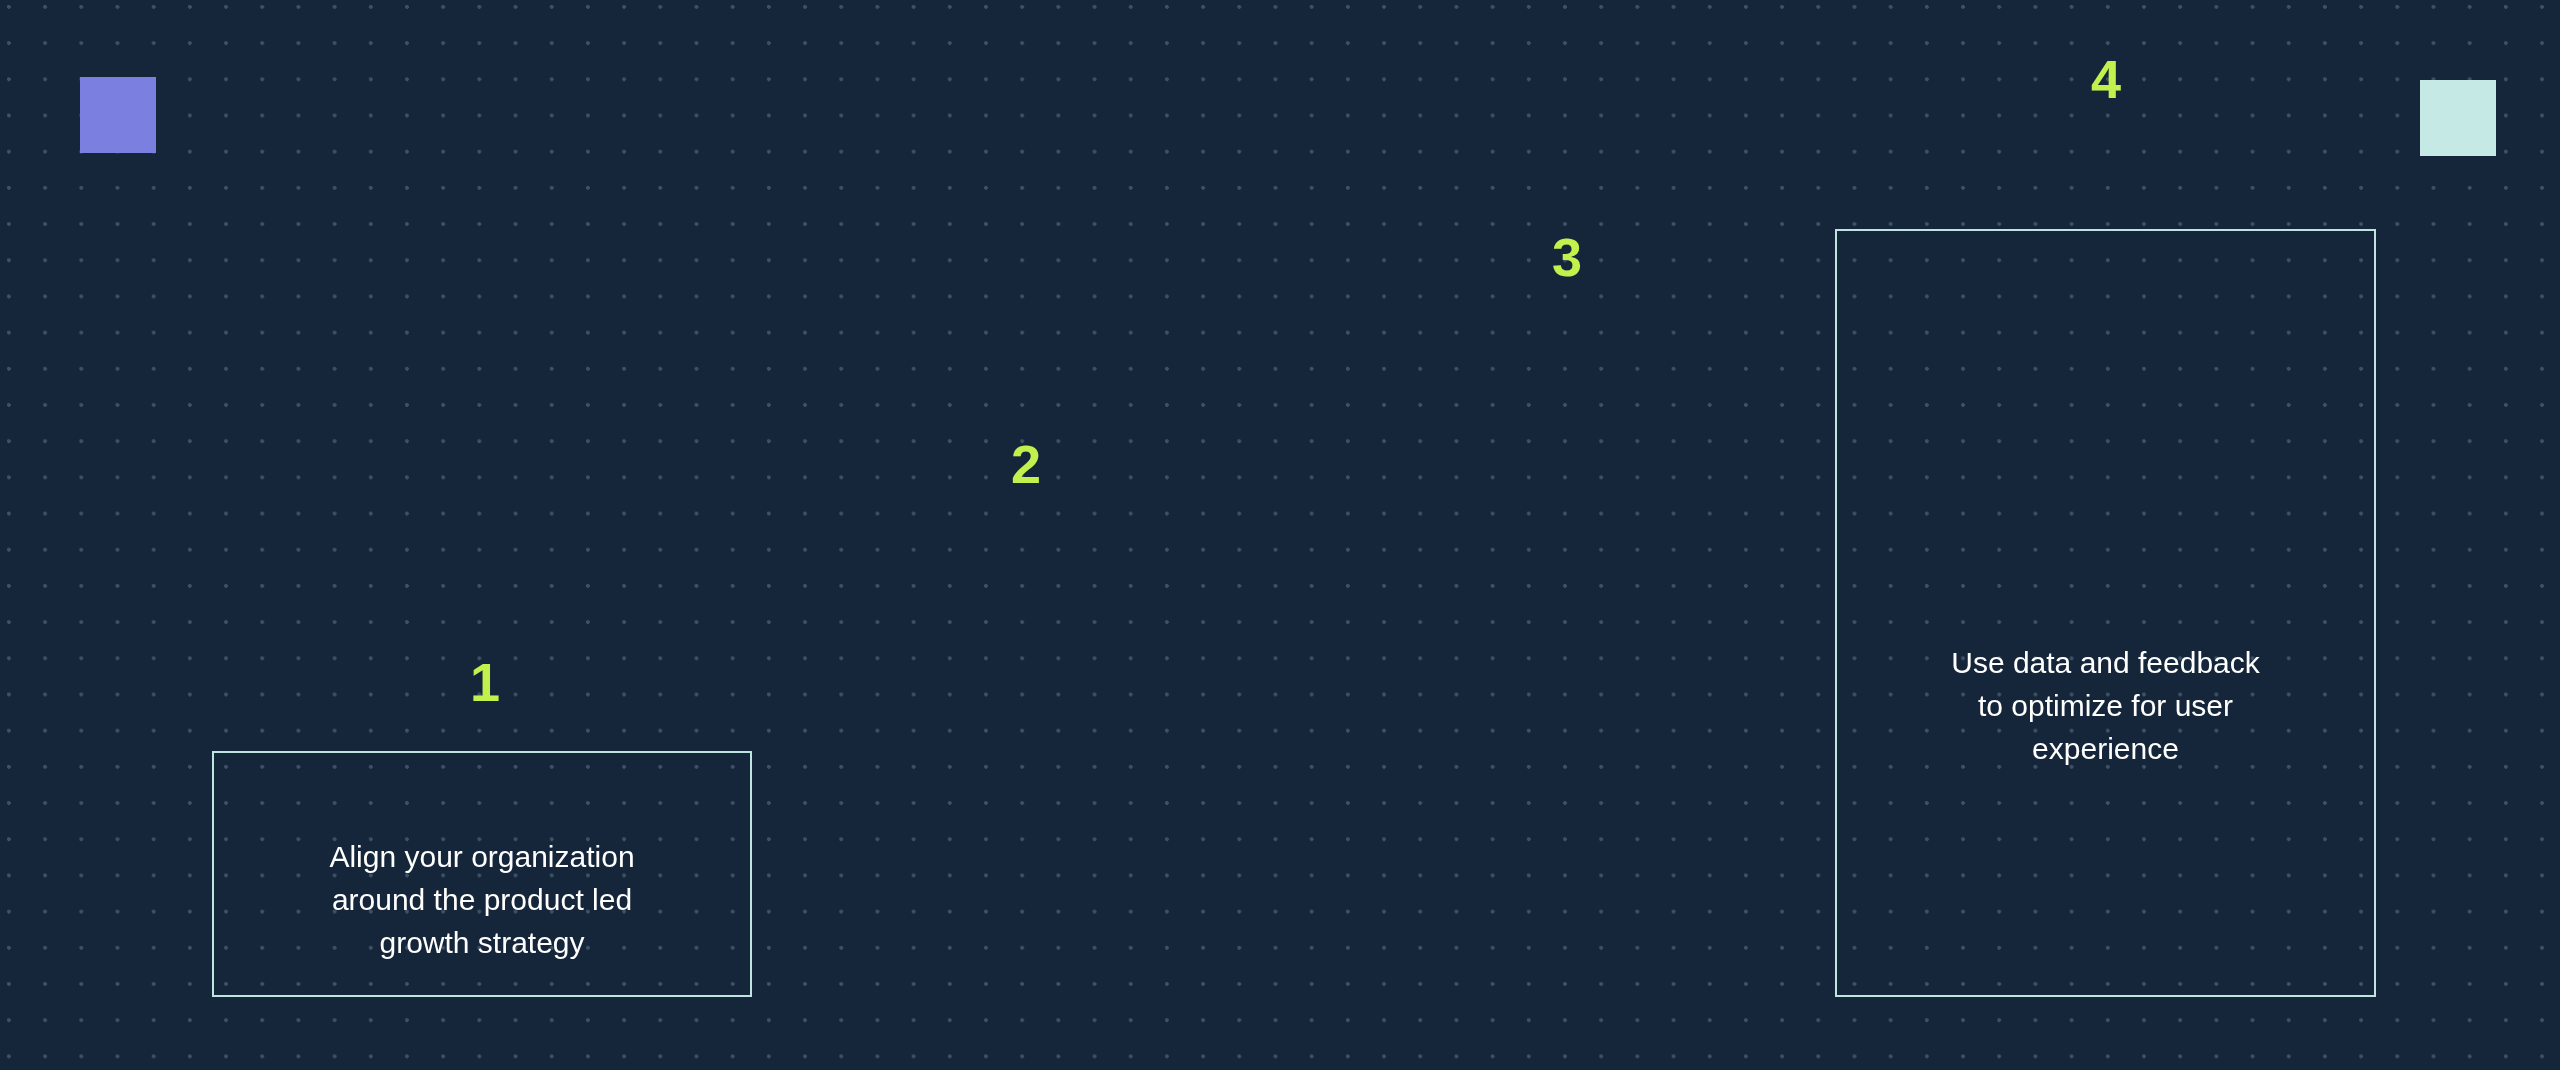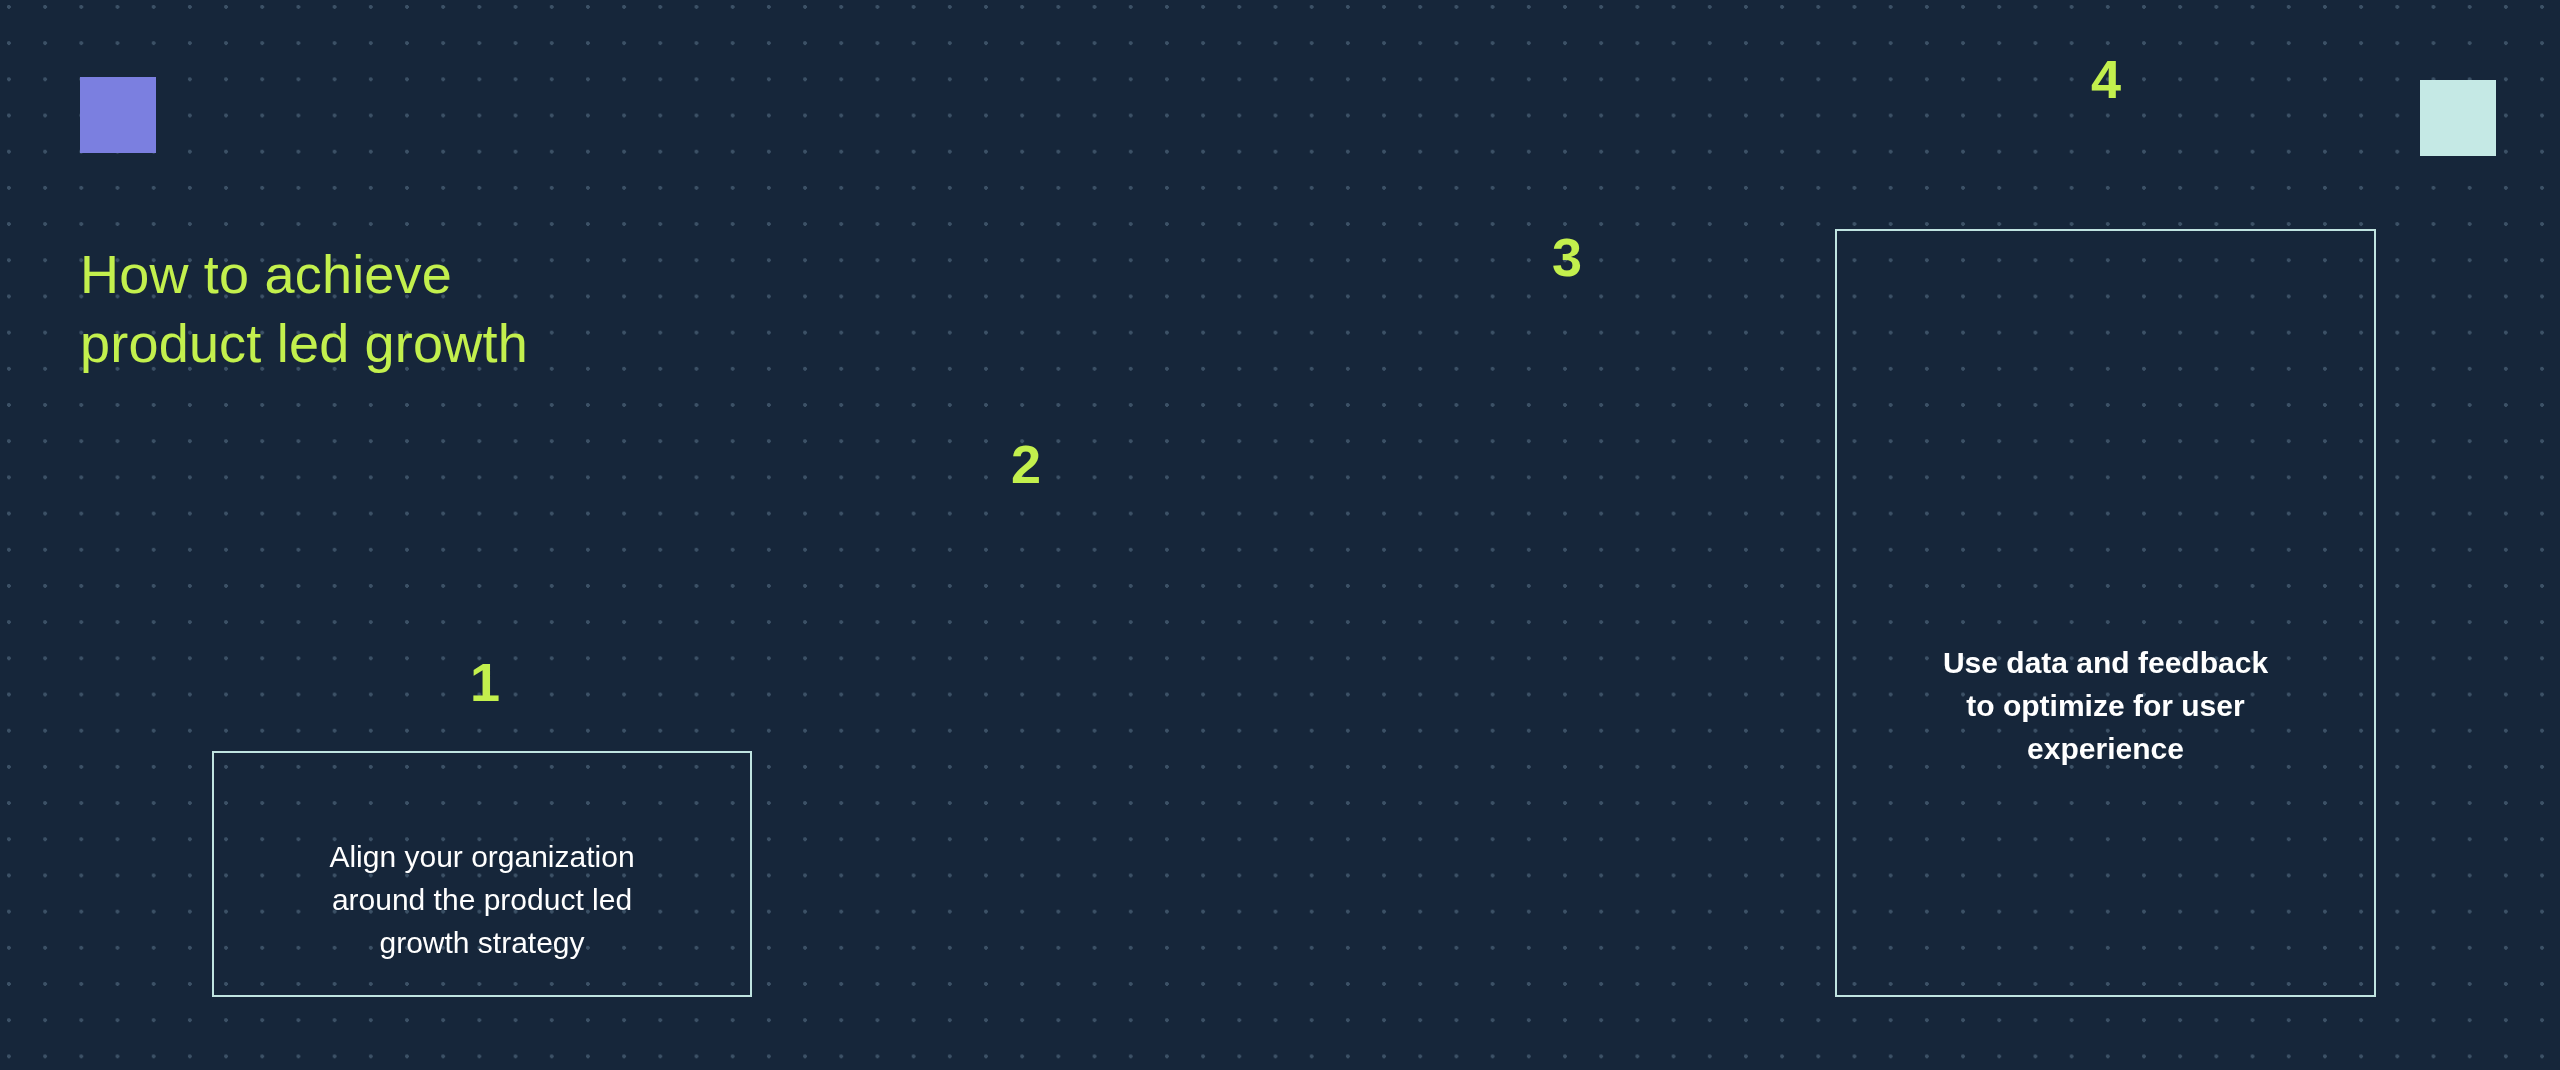--- a/index.html
+++ b/index.html
@@ -77,43 +77,41 @@
     line-height: 1;
     text-align: center;
     width: 120px;
     transform: translateX(-50%);
   }
 
   
   #step-1 { left: 212px;  width: 540px; height: 246px; }
   #step-2 { left: 752px;  width: 542px; height: 464px; }
   #step-3 { left: 1294px; width: 541px; height: 672px; }
-  #step-4 { left: 1835px; width: 541px; height: 768px; font-weight: bold; }
+  #step-4 { left: 1835px; width: 541px; height: 768px; }
 
   #step-number-1 { left: 485px;  top: 655px; }
   #step-number-2 { left: 1026px; top: 437px; }
   #step-number-3 { left: 1567px; top: 230px; }
   #step-number-4 { left: 2106px; top: 52px;  }
 
   
   #step-1 .step-body { padding-bottom: 30px; }
   #step-2 .step-body { padding-bottom: 62px; }
   #step-3 .step-body { padding-bottom: 145px; }
   #step-4 .step-body { padding-bottom: 224px; }
 </style>
 </head>
 <body>
 
 <div id="stage">
 
   <div id="deco-purple" class="deco-square"></div>
   <div id="deco-mint" class="deco-square"></div>
 
-  <div id="headline">How to achieve
-product led growth</div>
 
   <div id="staircase">
 
     <div class="step-number" id="step-number-1">1</div>
     <div class="step" id="step-1">
       <div class="step-body">Align your organization
 around the product led
 growth strategy</div>
     </div>
 

